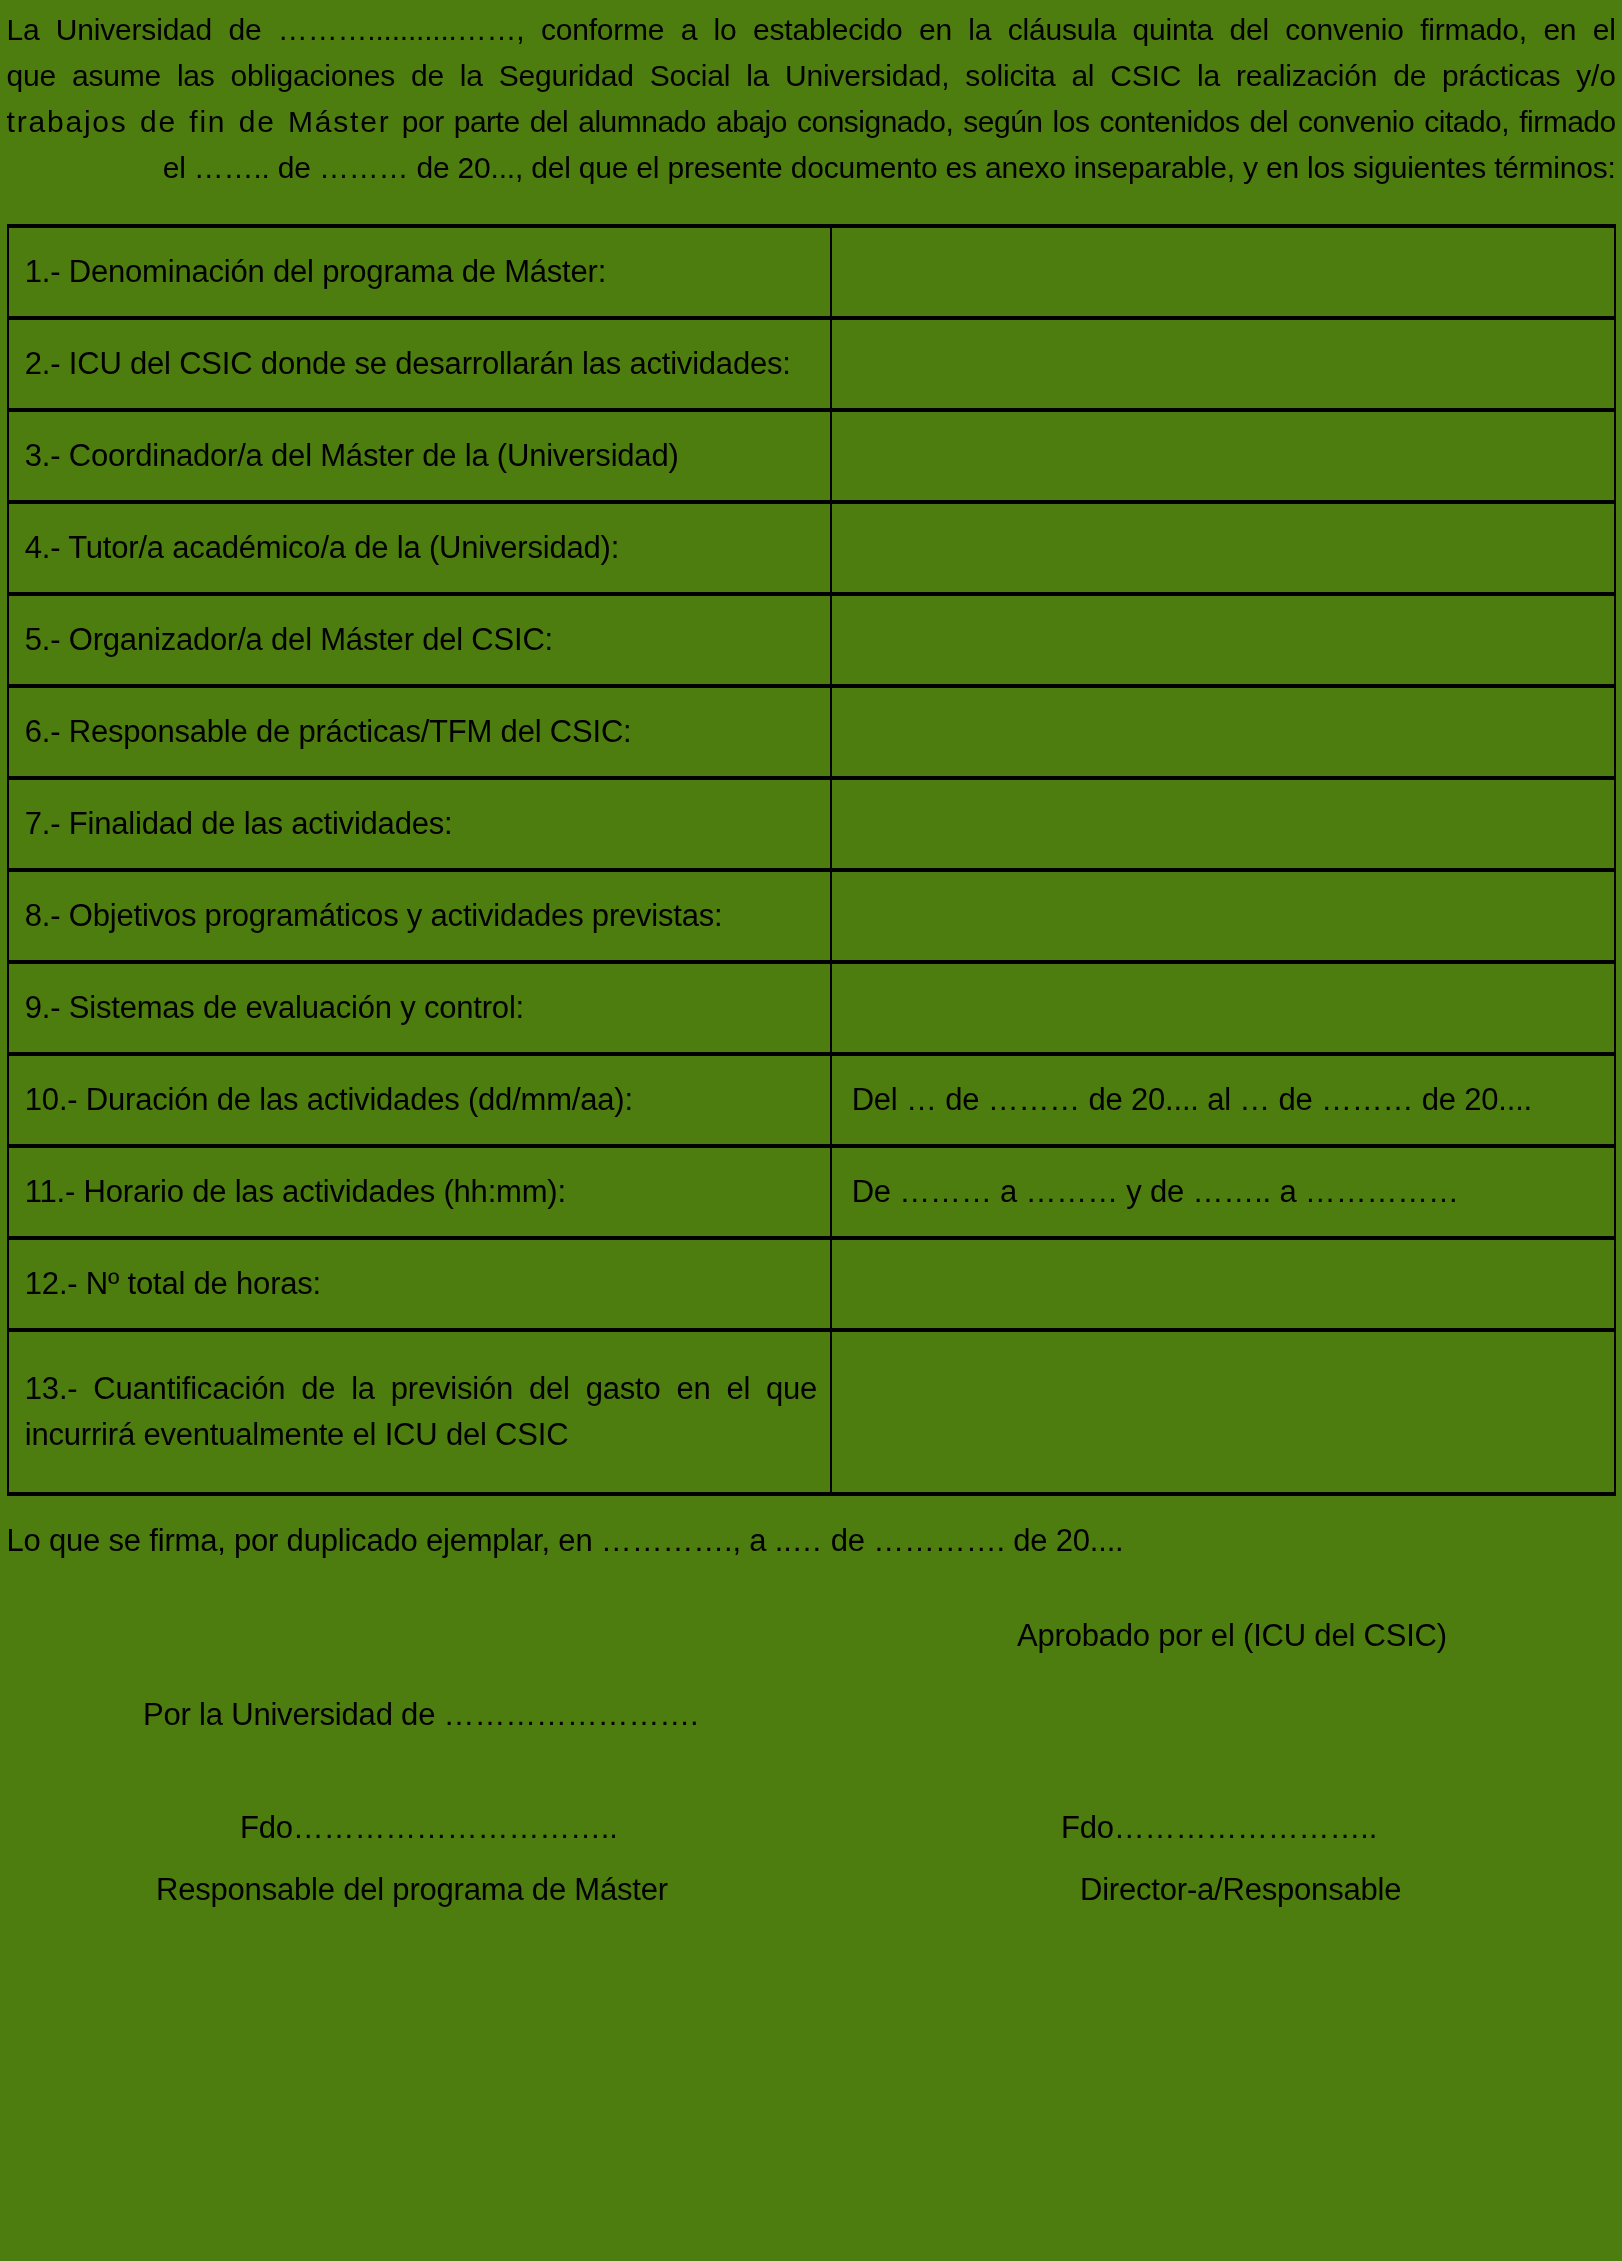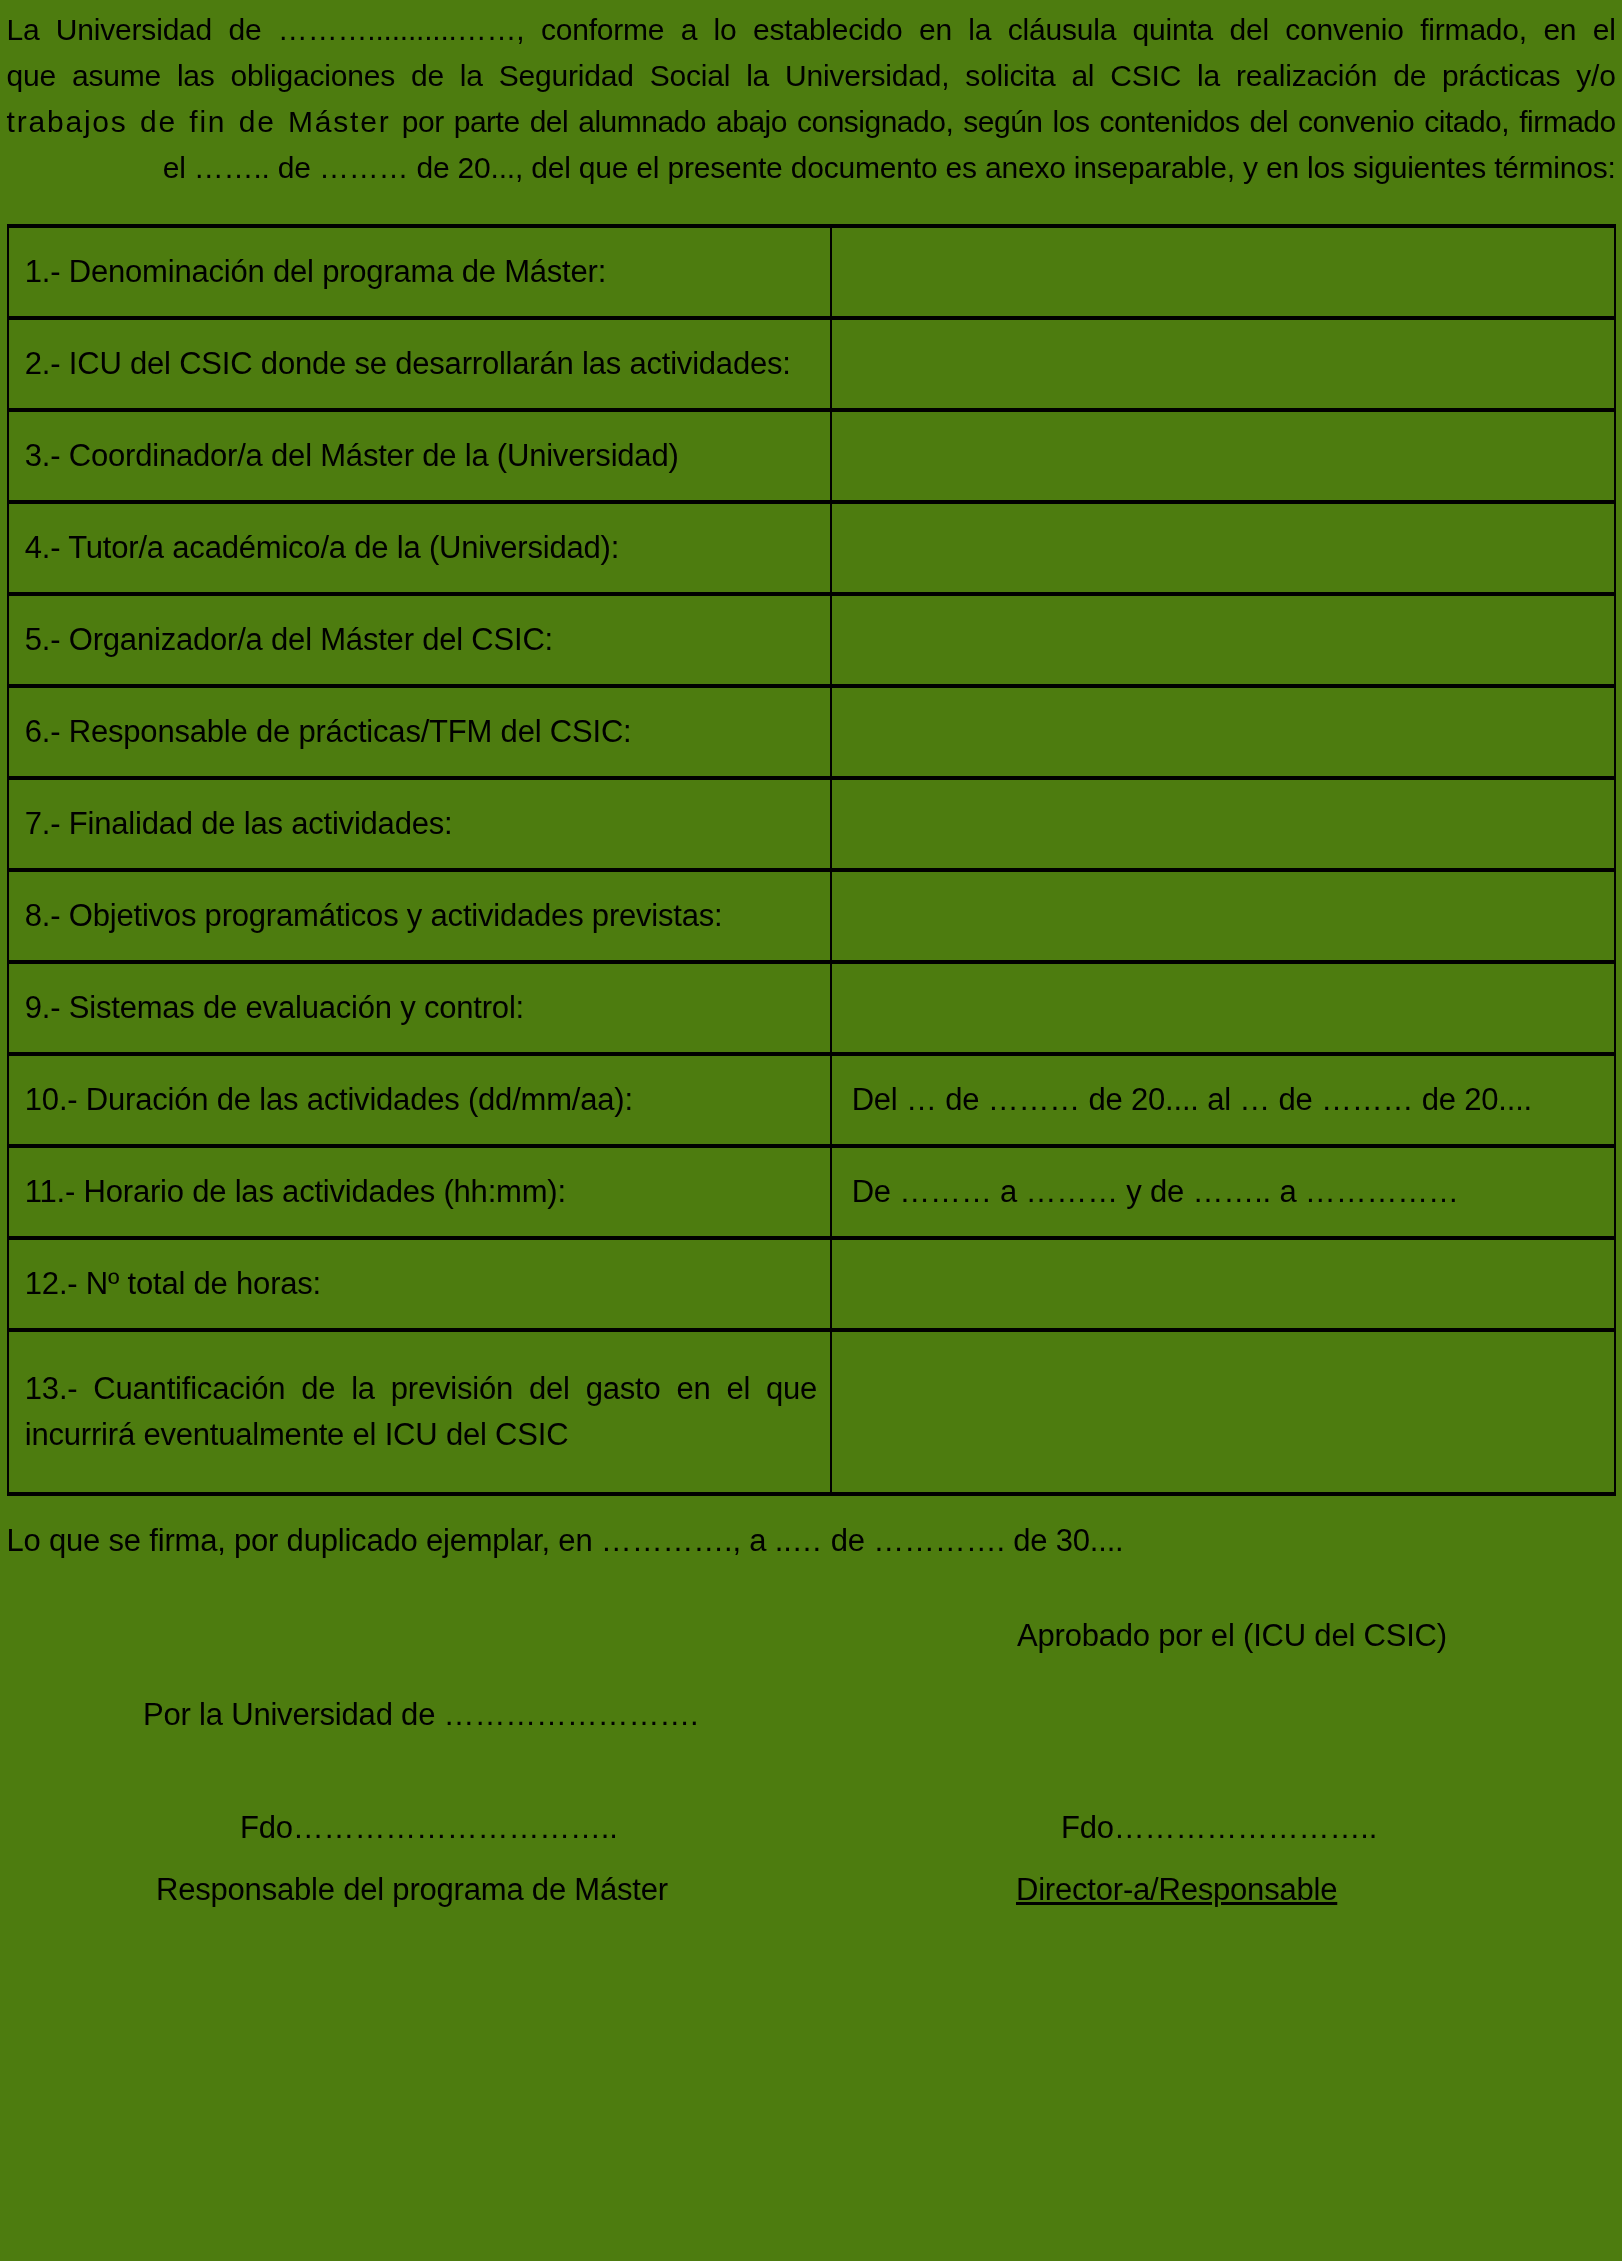--- a/index.html
+++ b/index.html
@@ -49,21 +49,21 @@
     font-size: 31px;
     letter-spacing: -0.2px;
     white-space: nowrap;
   }
   .l-firma   { left: 6.5px;    top: 1523px; }
   .l-aprob   { left: 1008px; top: 1618px; margin-left: 9px; }
   .l-univ    { left: 143px;  top: 1686px; margin-top: 11px; }
   .l-fdo-l   { left: 240px;  top: 1810px; }
   .l-fdo-r   { left: 1061px; top: 1810px; }
   .l-role-l  { left: 156px;  top: 1872px; }
-  .l-role-r  { left: 1016px; top: 1872px; text-decoration: underline; }
+  .l-role-r  { left: 1080px; top: 1872px; }
 </style>
 </head>
 <body>
 
 <div class="page">
   <div class="content">
 
     <div class="intro">
       <div class="jline">La Universidad de ………...........……, conforme a lo establecido en la cláusula quinta del convenio firmado, en el</div>
       <div class="jline">que asume las obligaciones de la Seguridad Social la Universidad,  solicita al CSIC la realización de prácticas y/o</div>
@@ -123,21 +123,21 @@
         </tr>
         <tr class="row-tall">
           <td class="cell-label">13.- Cuantificación de la previsión del gasto en el que incurrirá eventualmente el ICU del CSIC</td>
           <td class="cell-value"></td>
         </tr>
       </tbody>
     </table>
 
   </div>
 
-  <div class="closing-line l-firma">Lo que se firma, por duplicado ejemplar, en …………., a ..… de …………. de 30....</div>
+  <div class="closing-line l-firma">Lo que se firma, por duplicado ejemplar, en …………., a ..… de …………. de 20....</div>
   <div class="closing-line l-aprob">Aprobado por el (ICU del CSIC)</div>
   <div class="closing-line l-univ">Por la Universidad de …………………….</div>
   <div class="closing-line l-fdo-l">Fdo…………………………..</div>
   <div class="closing-line l-fdo-r">Fdo……………………..</div>
   <div class="closing-line l-role-l">Responsable del programa de Máster</div>
   <div class="closing-line l-role-r">Director-a/Responsable</div>
 </div>
 
 
 </body></html>

